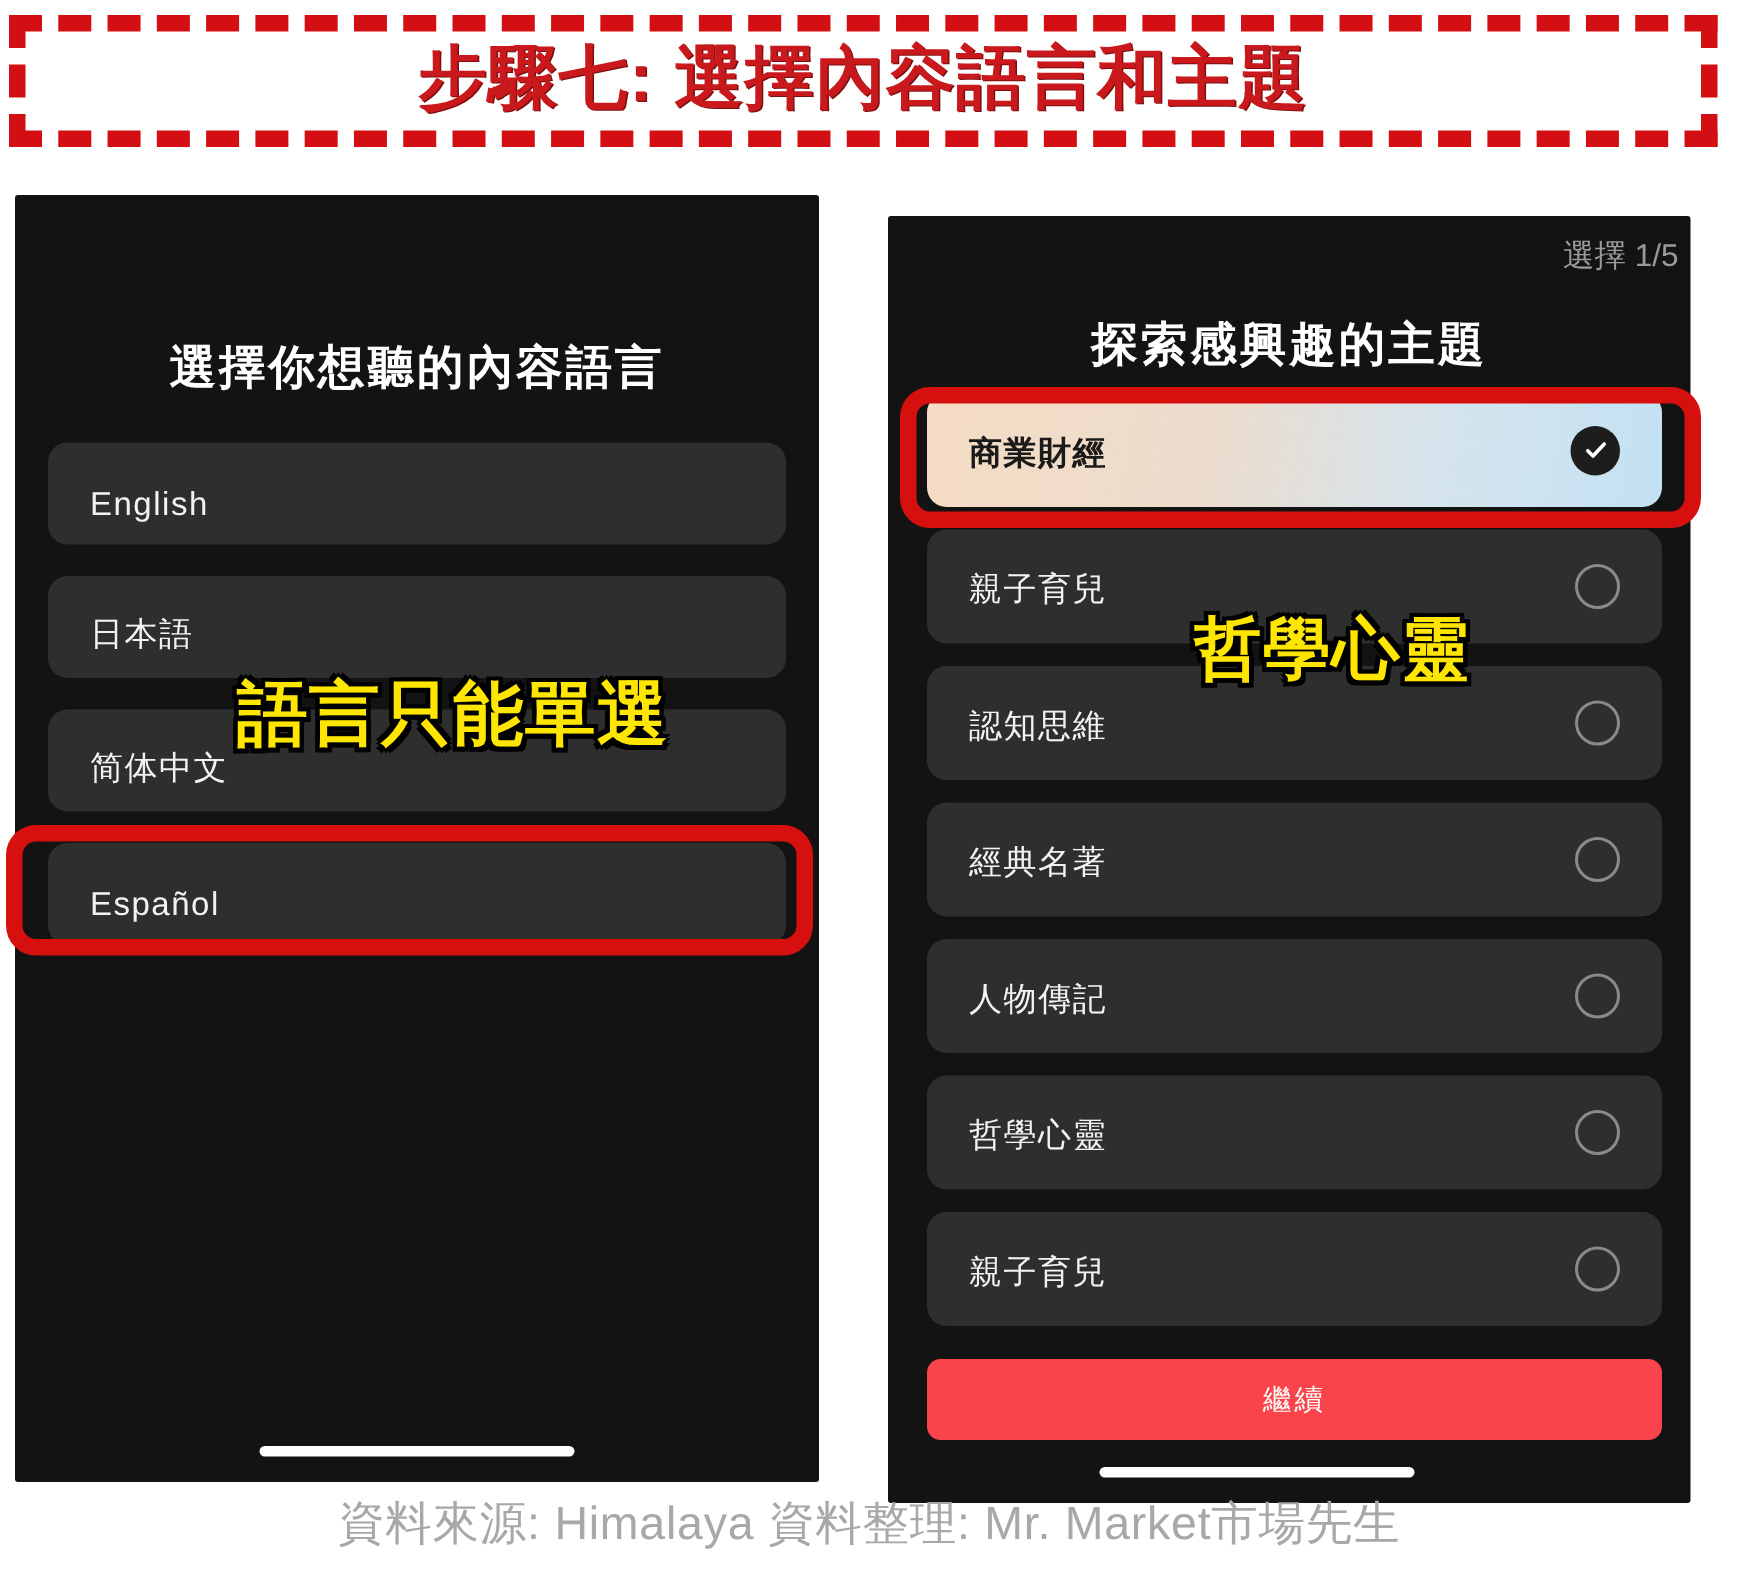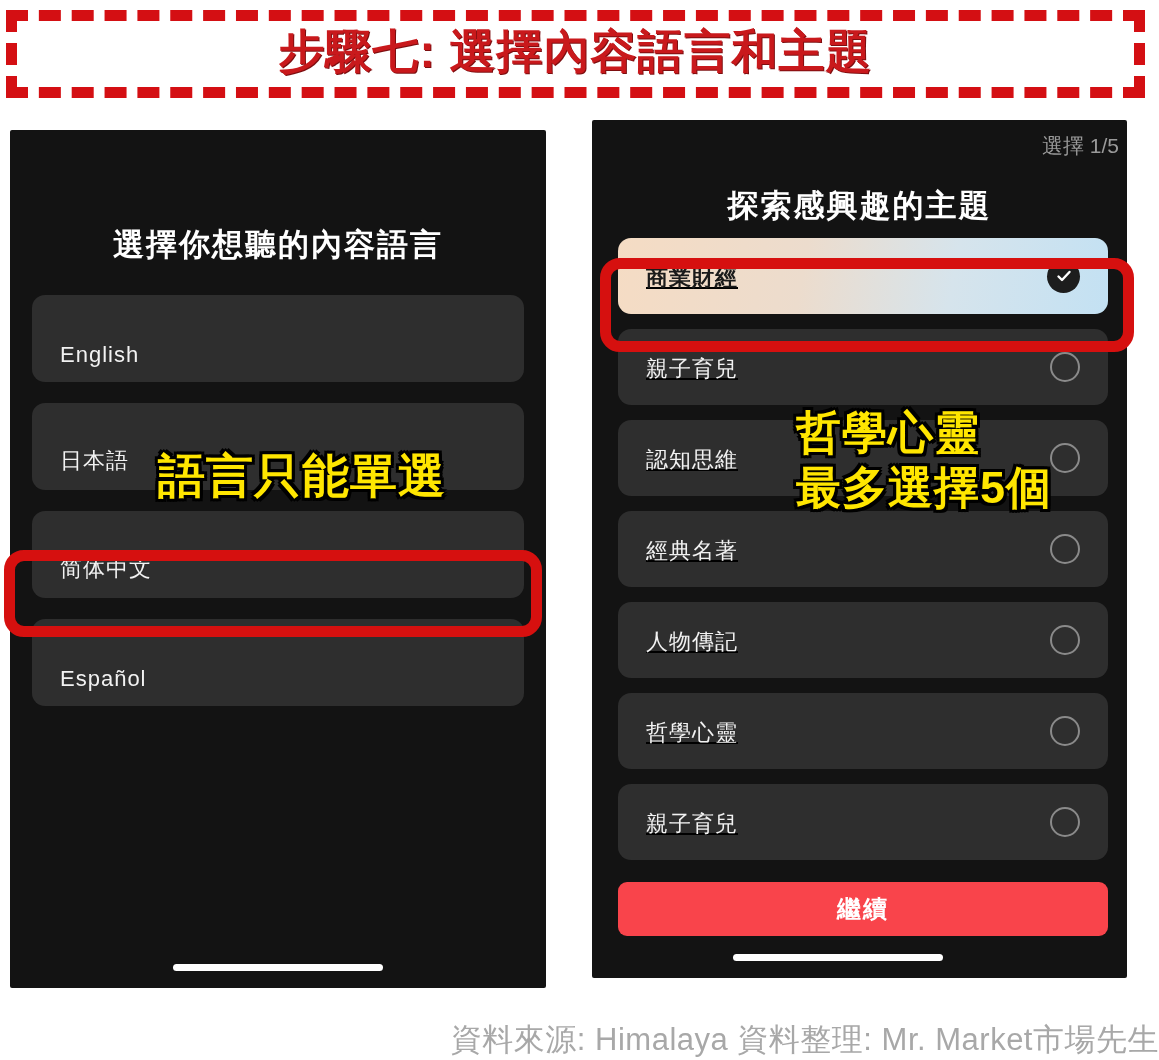--- a/index.html
+++ b/index.html
@@ -47,21 +47,21 @@
   }
   .phone-left {
     left: 10px;
     top: 130px;
     width: 536px;
     height: 858px;
     border-radius: 2px;
   }
   .phone-right {
     left: 592px;
-    top: 120px;
+    top: 144px;
     width: 535px;
     height: 858px;
     border-radius: 2px;
   }
 
   .status-select-count {
     position: absolute;
     right: 8px;
     top: 12px;
     font-size: 21px;
@@ -83,42 +83,41 @@
   .phone-right .screen-title { top: 65px; }
 
   
   .lang-list {
     position: absolute;
     left: 22px;
     top: 165px;
     width: 492px;
   }
   .lang-row {
-    height: 87px;
+    height: 68px;
     background: #2e2e2e;
     border-radius: 13px;
     margin-bottom: 21px;
     display: flex;
     align-items: flex-end;
     padding: 0 0 14px 28px;
     box-sizing: border-box;
   }
   .lang-label {
     color: #f2f2f2;
     font-size: 22px;
     letter-spacing: 1px;
   }
 
   
   .topic-list {
     position: absolute;
     left: 26px;
     top: 118px;
     width: 490px;
-    text-decoration: underline;
   }
   .topic-row {
     height: 76px;
     background: #2e2e2e;
     border-radius: 13px;
     margin-bottom: 15px;
     display: flex;
     align-items: center;
     justify-content: space-between;
     padding: 0 28px 0 28px;
@@ -162,22 +161,22 @@
     left: 26px;
     top: 762px;
     width: 490px;
     height: 54px;
     background: #f9444b;
     border-radius: 9px;
     display: flex;
     align-items: center;
     justify-content: center;
     color: #ffffff;
-    font-size: 24px;
-    font-weight: bold;
+    font-size: 19px;
+    font-weight: normal;
     letter-spacing: 2px;
   }
 
   
   .home-indicator {
     position: absolute;
     bottom: 17px;
     left: 50%;
     transform: translateX(-50%);
     width: 210px;
@@ -232,26 +231,25 @@
     letter-spacing: 1px;
   }
   .annot-topic .line2 { display: block; margin-top: 10px; }
 
   
   .footer {
     position: absolute;
     left: 0;
     top: 995px;
     width: 1159px;
-    text-align: right;
+    text-align: center;
     color: #a8a8a8;
     font-size: 31px;
     letter-spacing: 0.5px;
     white-space: nowrap;
-    margin-top: 24px;
   }
 </style>
 </head>
 <body>
 
 <div class="header-banner">
   <div class="header-title">步驟七:  選擇內容語言和主題</div>
 </div>
 
 <div class="phone phone-left">
@@ -318,16 +316,15 @@
 
   <div class="home-indicator"></div>
 </div>
 
 <div class="red-box red-box-lang"></div>
 <div class="red-box red-box-topic"></div>
 
 <div class="annot annot-lang">語言只能單選</div>
 <div class="annot annot-topic">
   <span>哲學心靈</span>
-  <span class="line2">最多選擇5個</span>
 </div>
 
 <div class="footer">資料來源: Himalaya 資料整理: Mr. Market市場先生</div>
 
 </body></html>

